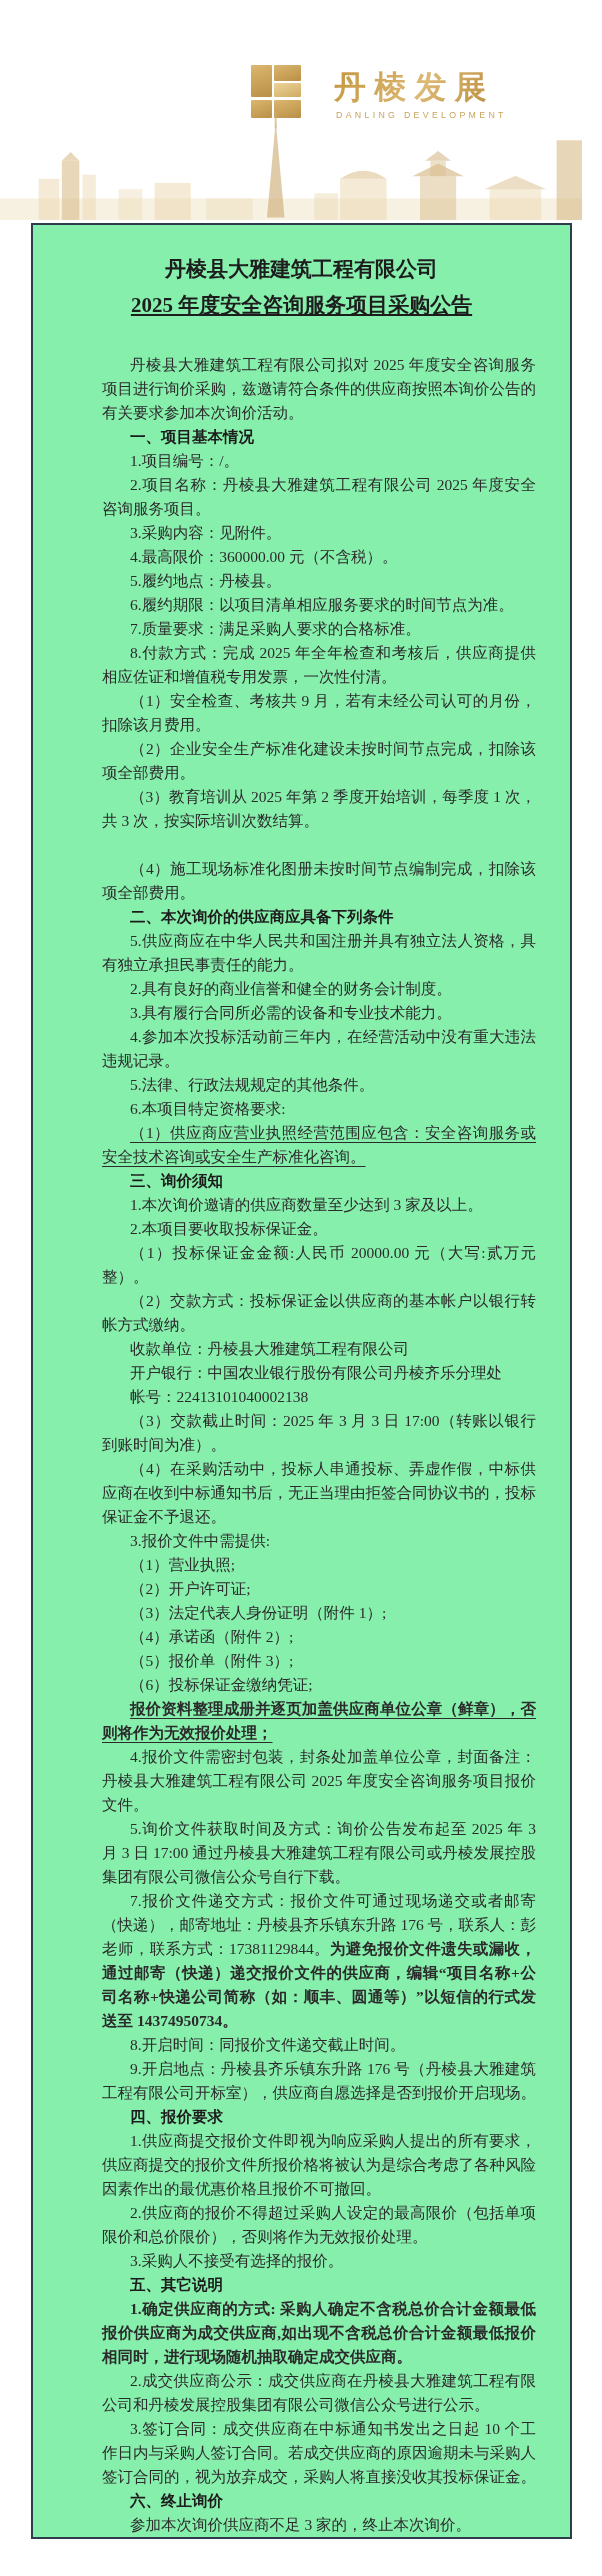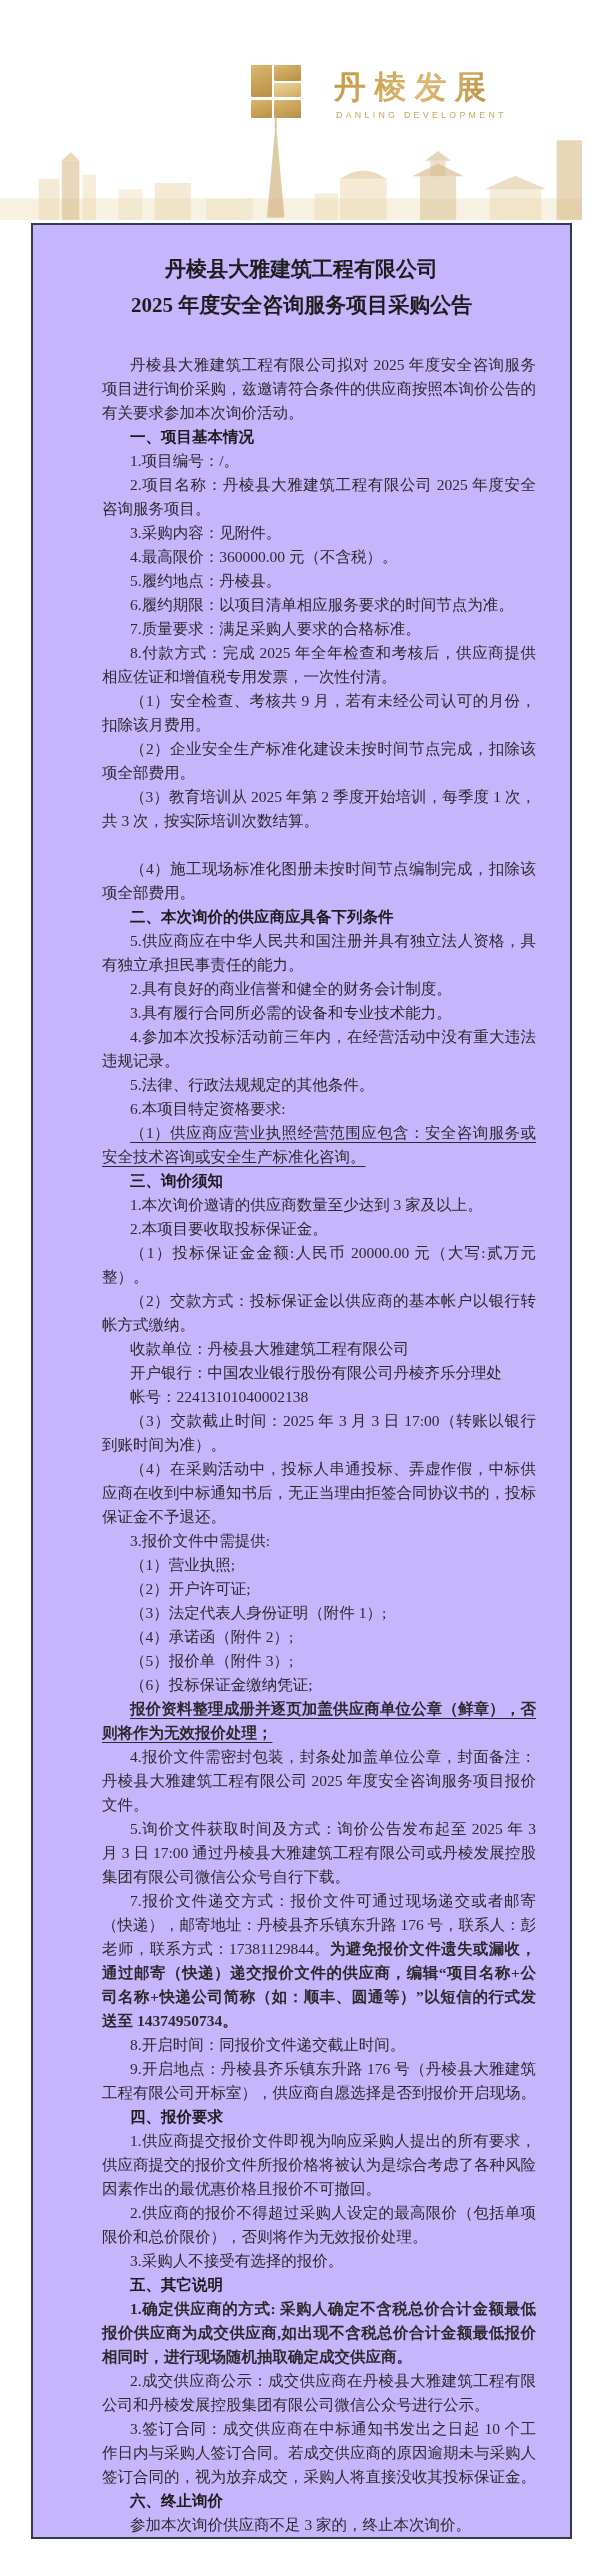--- a/index.html
+++ b/index.html
@@ -18,24 +18,24 @@
   .logo-icon .c5{grid-column:2;grid-row:3;}
   .logo-cn{position:absolute;left:334px;top:66px;font-size:32px;font-weight:bold;letter-spacing:8.2px;
     background:linear-gradient(120deg,#c49throw 0,#c4973f 0%,#dcb873 55%,#b98b3c 100%);
     background:linear-gradient(120deg,#c4973f 0%,#dcb873 55%,#b98b3c 100%);
     -webkit-background-clip:text;background-clip:text;color:transparent;white-space:nowrap;}
   .logo-en{position:absolute;left:336px;top:110px;font-family:"Liberation Sans","DejaVu Sans",sans-serif;
     font-size:8.8px;letter-spacing:3.3px;color:#c9a45c;white-space:nowrap;}
   .skyline{position:absolute;left:0;bottom:0;width:603px;height:108px;}
 
   
-  .card{position:relative;width:537px;margin:3.1px auto 0 auto;border:2.1px solid #2e3d4b;background:#c4b5fd;}
+  .card{position:relative;width:537px;margin:3.1px auto 0 auto;border:2.1px solid #2e3d4b;background:#86efac;}
   .doc-title{width:100%;text-align:center;font-weight:bold;color:#1d1d1d;font-size:21px;line-height:29px;}
   .t1{margin-top:30px;}
-  .t2{margin-top:7.2px;}
+  .t2{margin-top:7.2px;text-decoration:underline;}
   .doc-body{padding:33px 34px 0 69px;font-size:15.5px;line-height:24px;text-align:justify;color:#2b2b2b;}
   .para{margin:0;}
   .para.indent{text-indent:28px;}
   .para.head{font-family:"Liberation Sans","DejaVu Sans",sans-serif;font-weight:bold;color:#1c1c1c;text-indent:28px;}
   .para.underline span{text-decoration:underline;text-underline-offset:3.6px;text-decoration-thickness:1px;}
   .para.bold span, span.b{font-weight:bold;}
   .para.gap-top{margin-top:24px;}
 </style>
 </head>
 <body>

